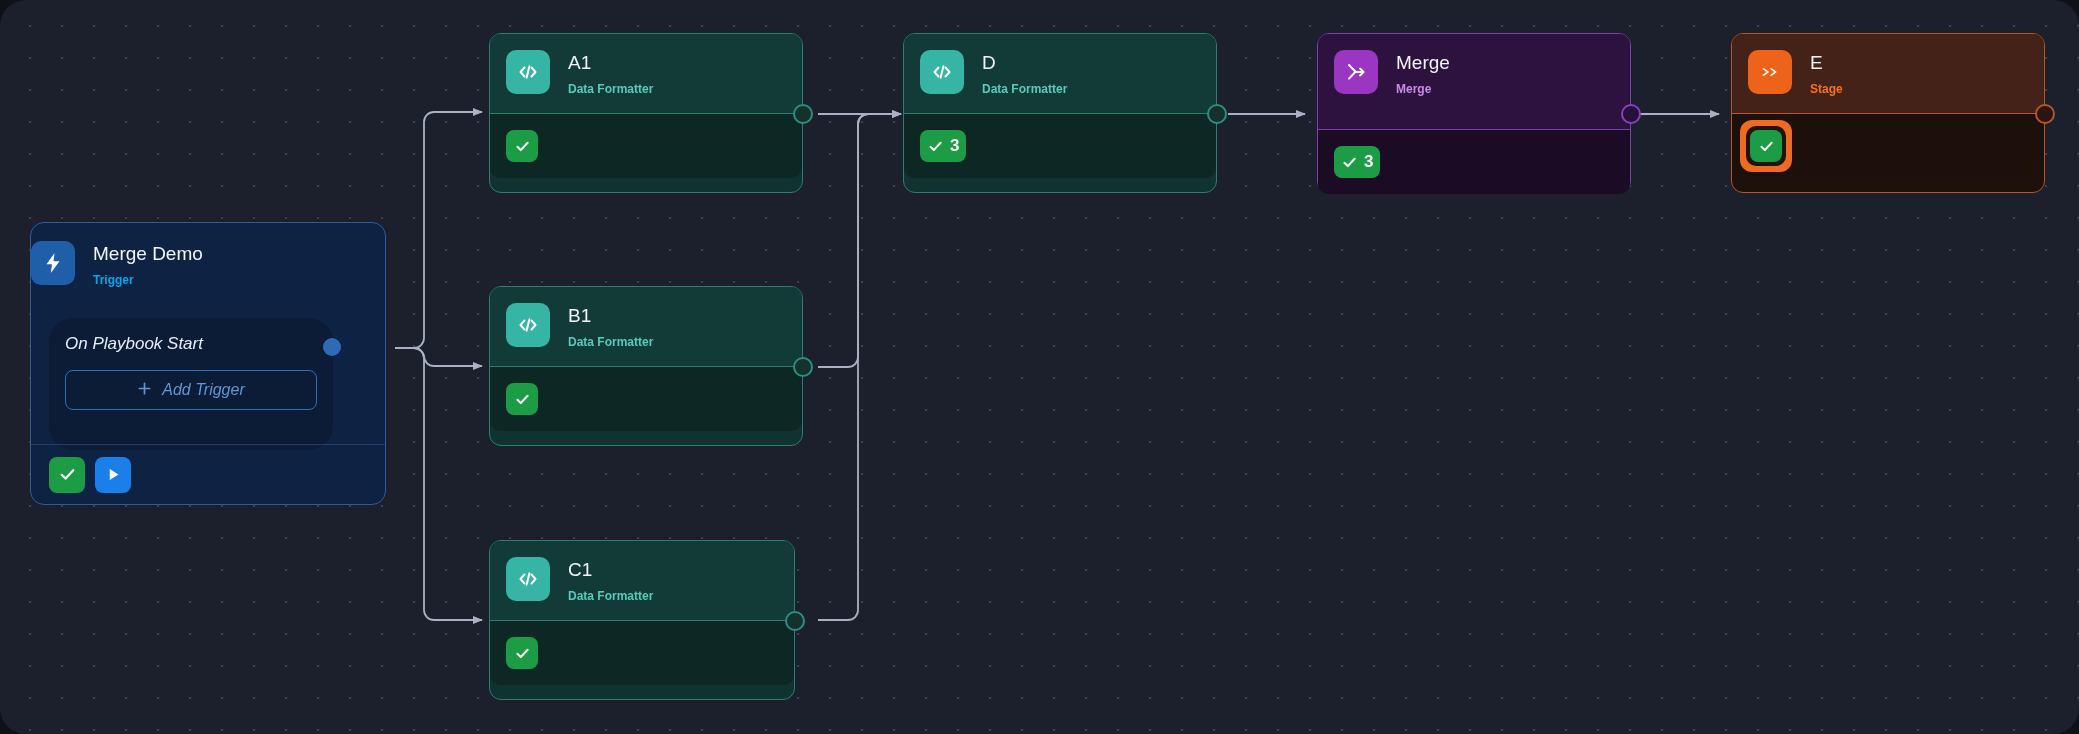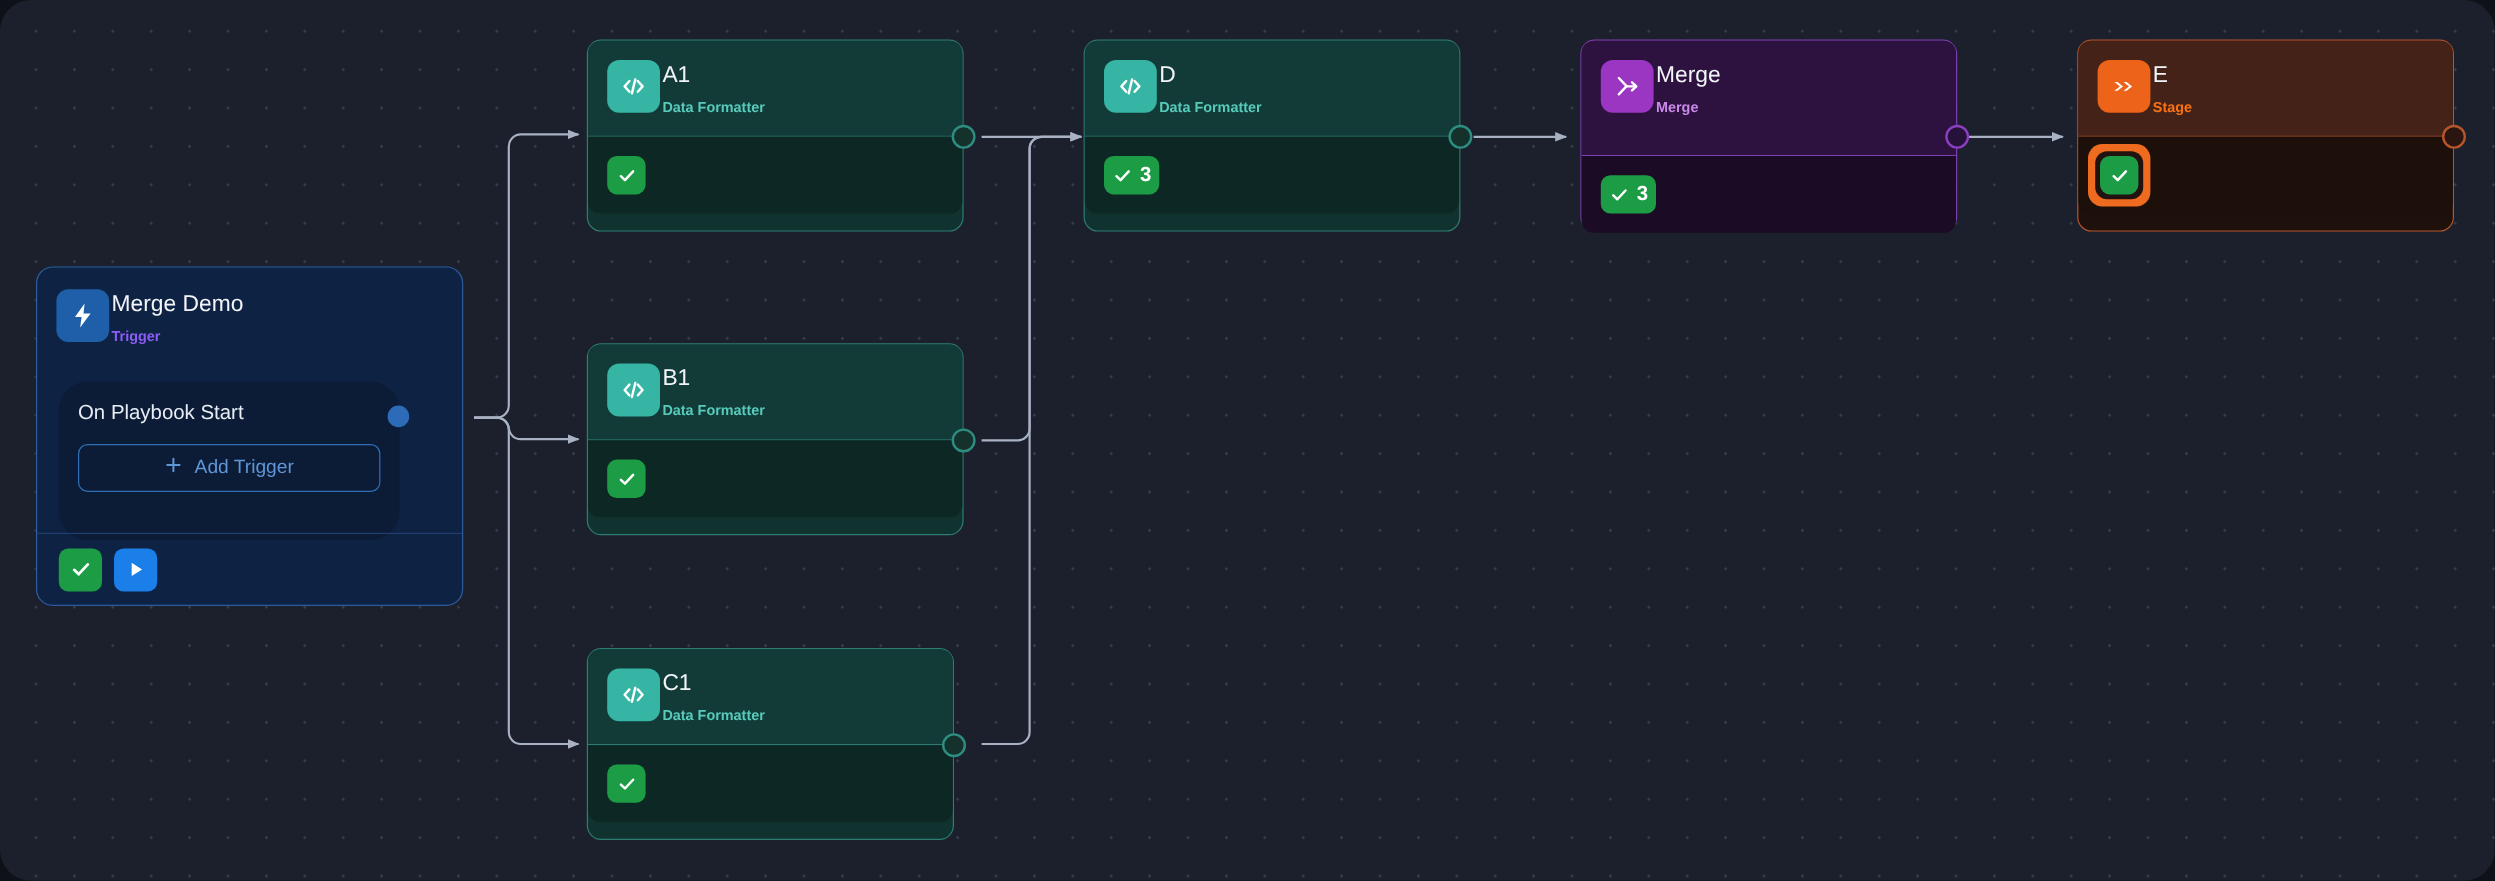--- a/index.html
+++ b/index.html
@@ -13,42 +13,42 @@
     background-size:32px 32px;
     background-position:14px 10px;
     border-radius:26px;
     overflow:hidden;
   }
 
   .edge-layer{position:absolute;left:0;top:0;width:2079px;height:734px;}
 
   
   .node{position:absolute;border-radius:12px;box-sizing:border-box;}
-  .node .head{display:flex;align-items:flex-start;gap:2px;box-sizing:border-box;}
+  .node .head{display:flex;align-items:flex-start;gap:18px;box-sizing:border-box;}
   .node .icon{width:44px;height:44px;border-radius:10px;display:flex;
               align-items:center;justify-content:center;flex:0 0 auto;}
   .node .titles{padding-top:2px;}
   .node .t-name{font-size:19px;line-height:22px;color:#f2f4f8;font-weight:400;}
   .node .t-sub{font-size:12px;line-height:18px;font-weight:700;margin-top:6px;}
   .node .body{box-sizing:border-box;display:flex;align-items:center;gap:10px;}
 
   .badge{height:32px;min-width:32px;border-radius:8px;background:#1d9c46;
          display:flex;align-items:center;justify-content:center;gap:6px;
          color:#fff;font-size:17px;font-weight:700;padding:0 7px;box-sizing:border-box;}
   .badge svg{display:block;}
 
   
   #trigger{left:30px;top:222px;width:356px;height:283px;
            background:#0e2murk;background:#0e2344;border:1.5px solid #2d5c9e;
            border-radius:14px;}
-  #trigger .head{height:82px;padding:18px 18px 0 16px;}
+  #trigger .head{height:82px;padding:18px 18px 0 0;}
   #trigger .icon{background:#1f5fa9;}
-  #trigger .t-sub{color:#8b5cf6;}
+  #trigger .t-sub{color:#0ea5e9;}
   #trigger .inner{position:absolute;left:18px;top:95px;width:284px;height:132px;
-                  background:#0c1c36;border-radius:24px;box-sizing:border-box;padding:14px 16px;}
+                  background:#0c1c36;border-radius:24px;box-sizing:border-box;padding:14px 16px;font-style:italic;}
   #trigger .inner .row{font-size:17px;color:#e8edf5;line-height:24px;}
   #trigger .addbtn{margin-top:14px;height:38px;border:1px solid #2f6fb5;border-radius:8px;
                    color:#5f96d8;font-size:16px;display:flex;align-items:center;
                    justify-content:center;gap:10px;}
   #trigger .port{position:absolute;right:-8px;top:20px;width:18px;height:18px;border-radius:50%;
                  background:#2d6bb8;}
   #trigger .foot{position:absolute;left:0;bottom:0;width:100%;height:60px;
                  border-top:1.5px solid #203f6d;box-sizing:border-box;
                  display:flex;align-items:center;gap:10px;padding:0 18px;}
   .sqbtn{width:36px;height:36px;border-radius:8px;display:flex;align-items:center;justify-content:center;}

